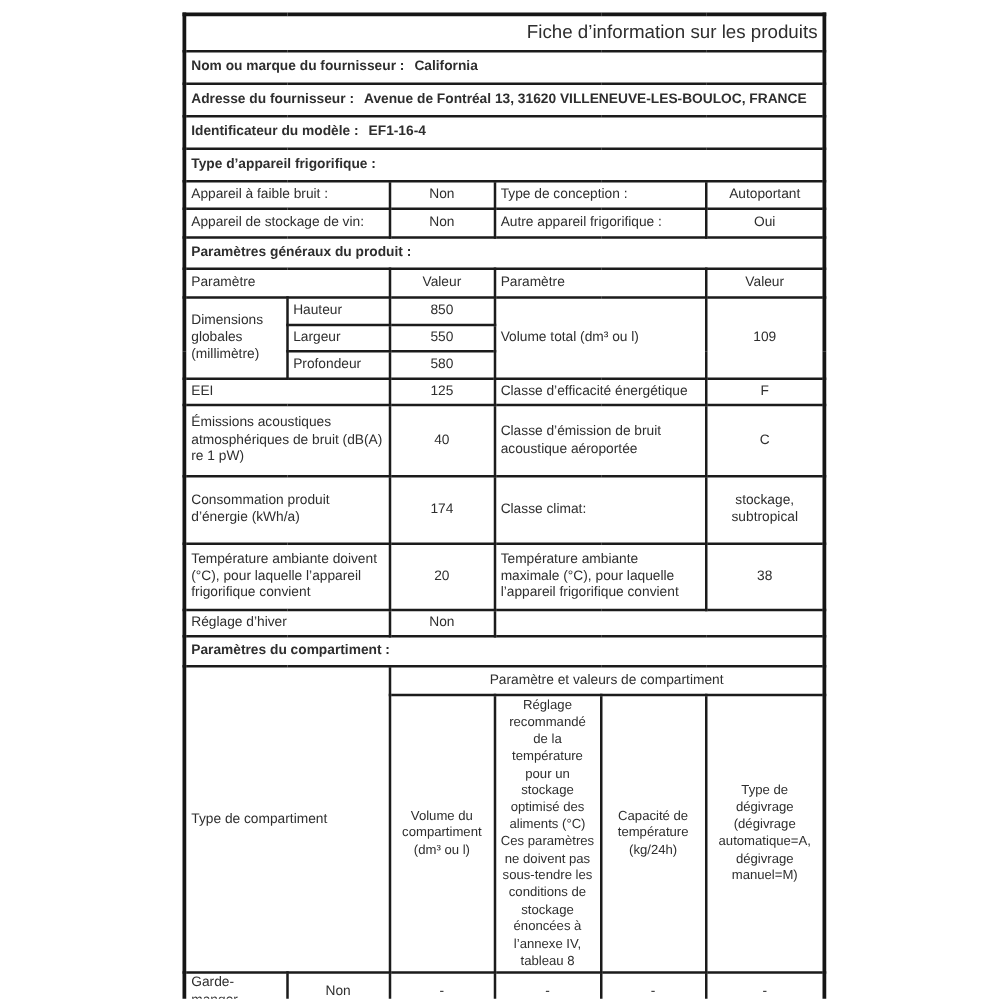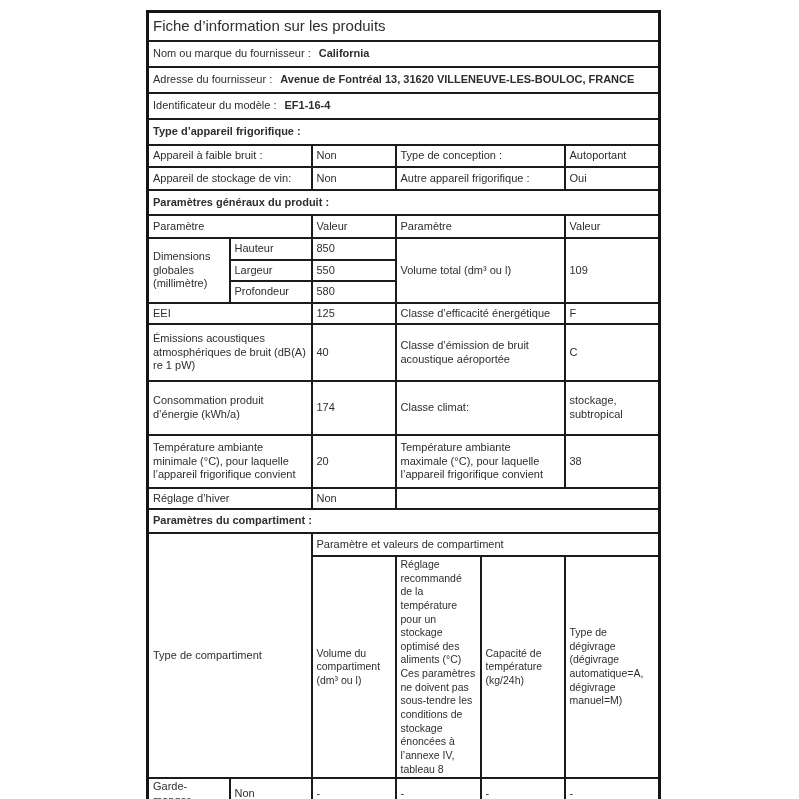--- a/index.html
+++ b/index.html
@@ -11,29 +11,29 @@
   .sheet{position:absolute;left:146px;top:10px;width:512px;}
   table.fiche{
     border-collapse:collapse;table-layout:fixed;width:512px;
     font-size:11px;line-height:1.25;
   }
   table.fiche td{
     border:2px solid #1b1b1b;padding:1px 4px;vertical-align:middle;
     overflow:hidden;word-wrap:break-word;
   }
   table.fiche{border:3px solid #151515;}
-  .c{}
+  .c{text-align:center;}
   .b{font-weight:bold;}
-  .title-cell{font-size:15px;padding:3px 6px;}
+  .title-cell{font-size:15px;padding:3px 6px;text-align:right;}
   .small{font-size:10.5px;line-height:1.3;}
   
   .h25{height:25px}.h22{height:22px}.h21{height:21px}.h20{height:20px}
   .h19{height:19px}.h18{height:18px}.h17{height:17px}
   .h53{height:53px}.h50{height:50px}.h49{height:49px}.h173{height:173px}
-  .lblval .lbl{font-weight:normal;}
+  .lblval .lbl{font-weight:bold;}
   .lblval .val{font-weight:bold;padding-left:8px;}
 </style>
 </head>
 <body>
 
 <div class="sheet">
 <table class="fiche">
   <colgroup>
     <col style="width:82px">
         <col style="width:82px">
@@ -125,21 +125,21 @@
   </tr>
 
   <tr>
     <td colspan="2" class="h50">Consommation produit d’énergie (kWh/a)</td>
     <td class="h50 c">174</td>
     <td colspan="2" class="h50">Classe climat:</td>
     <td class="h50 c">stockage, subtropical</td>
   </tr>
 
   <tr>
-    <td colspan="2" class="h49">Température ambiante minimale (°C), pour laquelle l’appareil frigorifique convient</td>
+    <td colspan="2" class="h49">Température ambiante doivent (°C), pour laquelle l’appareil frigorifique convient</td>
     <td class="h49 c">20</td>
     <td colspan="2" class="h49">Température ambiante maximale (°C), pour laquelle l’appareil frigorifique convient</td>
     <td class="h49 c">38</td>
   </tr>
 
   <tr>
     <td colspan="2" class="h17">Réglage d’hiver</td>
     <td class="h17 c">Non</td>
     <td colspan="3" class="h17"></td>
   </tr>

